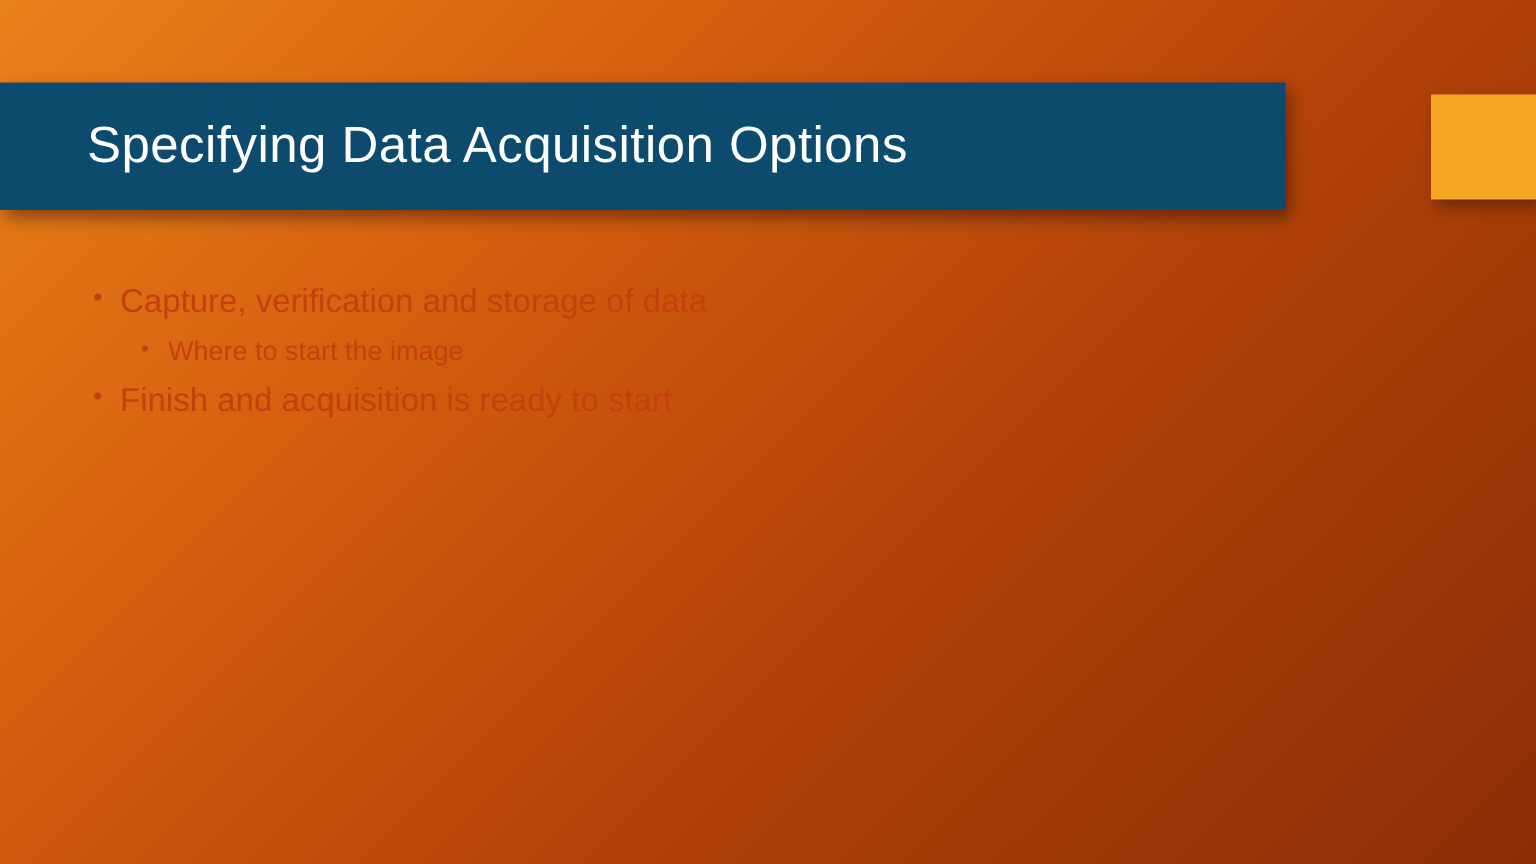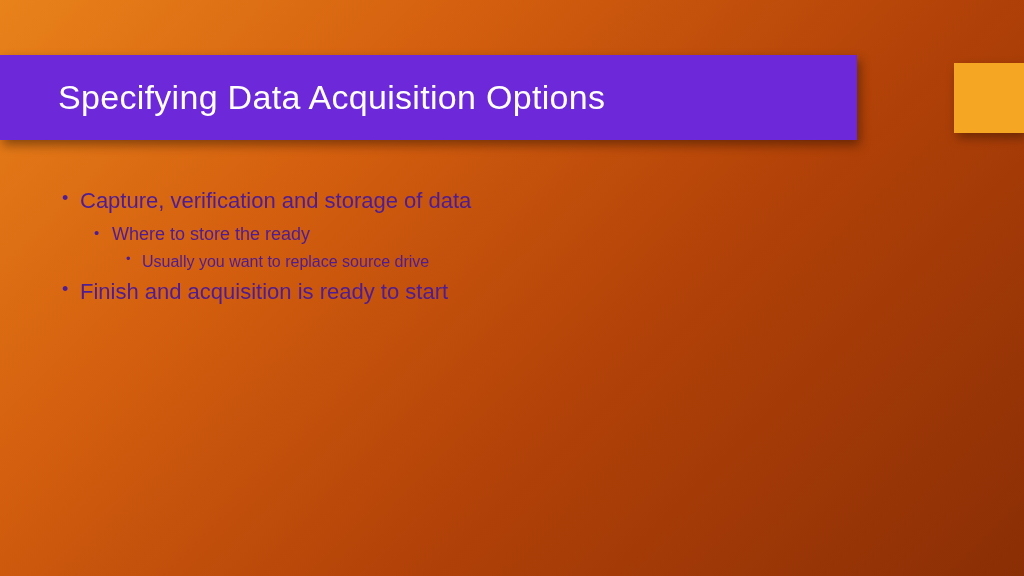--- a/index.html
+++ b/index.html
@@ -14,21 +14,21 @@
       font-family: 'Segoe UI', 'Trebuchet MS', Tahoma, sans-serif;
       overflow: hidden;
       position: relative;
     }
     .title-bar {
       position: absolute;
       top: 55px;
       left: 0;
       width: 857px;
       height: 85px;
-      background: #6d28d9;
+      background: #0c4a6e;
       display: flex;
       align-items: center;
       padding-left: 58px;
       box-shadow: 3px 5px 10px rgba(0,0,0,0.4);
     }
     .title-text {
       color: #ffffff;
       font-size: 34px;
       font-weight: 400;
       letter-spacing: 0.3px;
@@ -40,21 +40,21 @@
       width: 70px;
       height: 70px;
       background: #f5a623;
       box-shadow: 3px 5px 10px rgba(0,0,0,0.35);
     }
     .content {
       position: absolute;
       top: 185px;
       left: 58px;
       right: 58px;
-      color: #4c1d95;
+      color: #c2410c;
     }
     ul {
       list-style: none;
     }
     .bullet-l1 {
       position: relative;
       padding-left: 22px;
       font-size: 22px;
       line-height: 1.45;
       margin-bottom: 4px;
@@ -104,24 +104,19 @@
 <div class="title-bar">
   <div class="title-text">Specifying Data Acquisition Options</div>
 </div>
 <div class="accent-box"></div>
 
 <div class="content">
   <ul>
     <li class="bullet-l1">Capture, verification and storage of data</li>
     <li>
       <ul>
-        <li class="bullet-l2">Where to store the ready</li>
-        <li>
-          <ul>
-            <li class="bullet-l3">Usually you want to replace source drive</li>
-          </ul>
-        </li>
+        <li class="bullet-l2">Where to start the image</li>
       </ul>
     </li>
     <li class="spacer"></li>
     <li class="bullet-l1">Finish and acquisition is ready to start</li>
   </ul>
 </div>
 
 </body></html>

